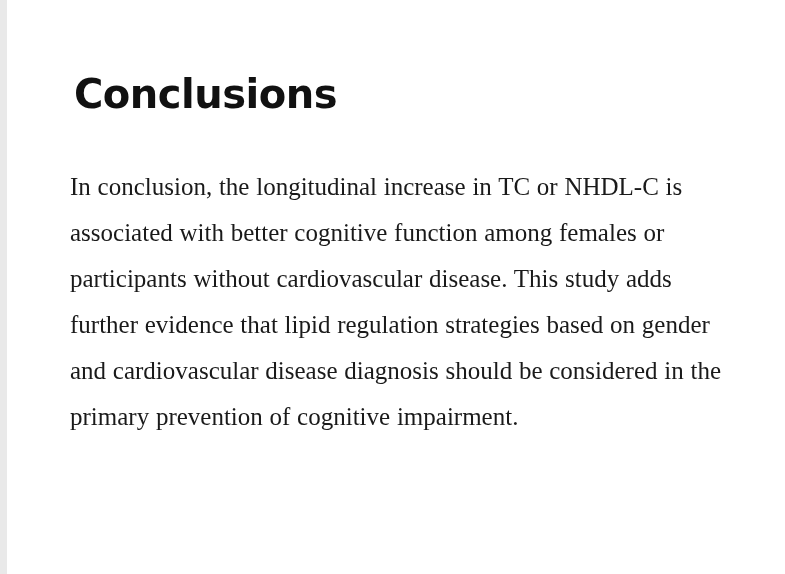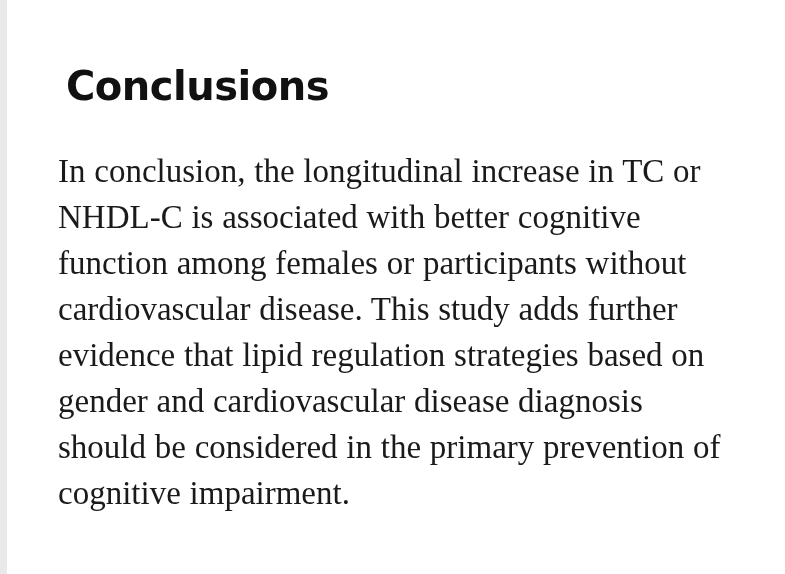--- a/index.html
+++ b/index.html
@@ -34,29 +34,29 @@
     top: 0;
     right: 40px;
   }
   .section-title {
     font-family: "DejaVu Sans", sans-serif;
     font-weight: bold;
     font-size: 40px;
     line-height: 1.1;
     color: #111111;
     letter-spacing: -0.5px;
-    margin: 8px;
+    margin: 16px;
     padding-top: 56px;
   }
   .body-text {
     font-family: "Liberation Serif", serif;
-    font-size: 33px;
+    font-size: 25px;
     line-height: 46px;
     color: #1a1a1a;
-    margin: 0;
+    margin: 12px;
     padding-top: 32px;
     max-width: 672px;
     text-align: left;
     word-spacing: 0.5px;
   }
 </style>
 </head>
 <body>
 
 <div class="page">

